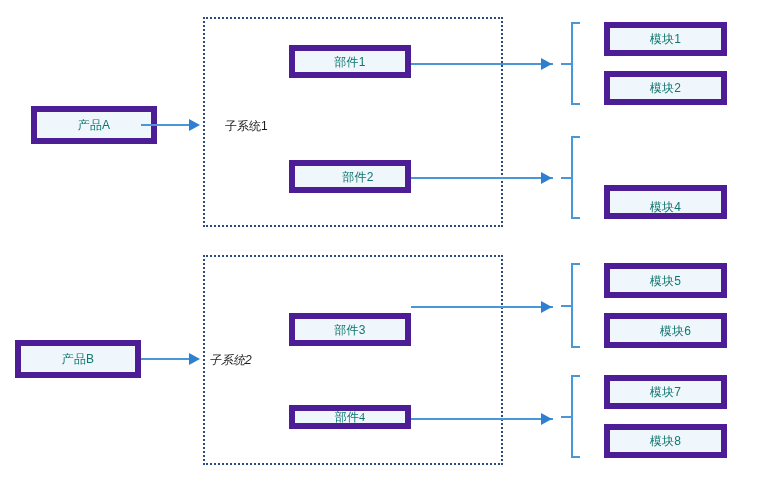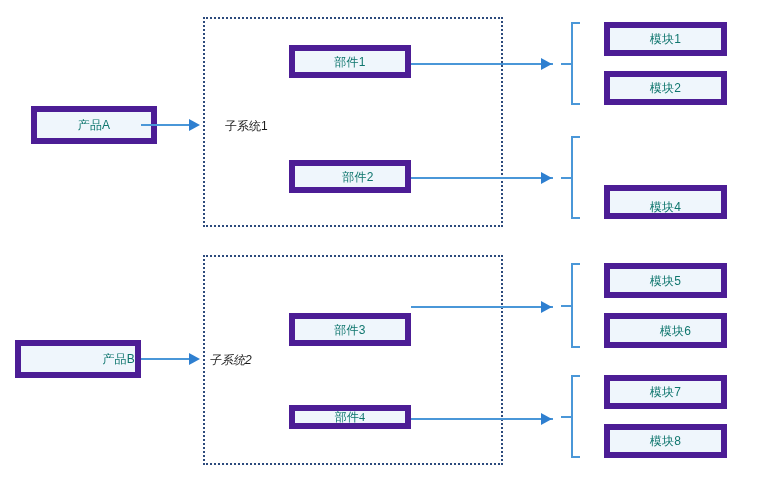--- a/index.html
+++ b/index.html
@@ -146,21 +146,21 @@
     <div class="b-spine"></div>
     <div class="b-tip top"></div>
     <div class="b-tip bottom"></div>
   </div>
 
 
   <div class="node" style="left:604px; top:185px; width:123px; height:34px;align-items:flex-end;">
     <span>模块4</span>
   </div>
 
-  <div class="node" style="left:15px; top:340px; width:126px; height:38px;justify-content:flex-end;">
+  <div class="node" style="left:15px; top:340px; width:126px; height:38px;">
     <span>产品B</span>
   </div>
 
   <div class="hline" style="left:141px; top:358px; width:50px;"></div>
   <div class="arrowhead" style="left:189px; top:353px;"></div>
 
   <div class="group" style="left:203px; top:255px; width:300px; height:210px;"></div>
   <div class="group-label" style="left:209px; top:354px;font-style:italic;">
     <span>子系统2</span>
   </div>

